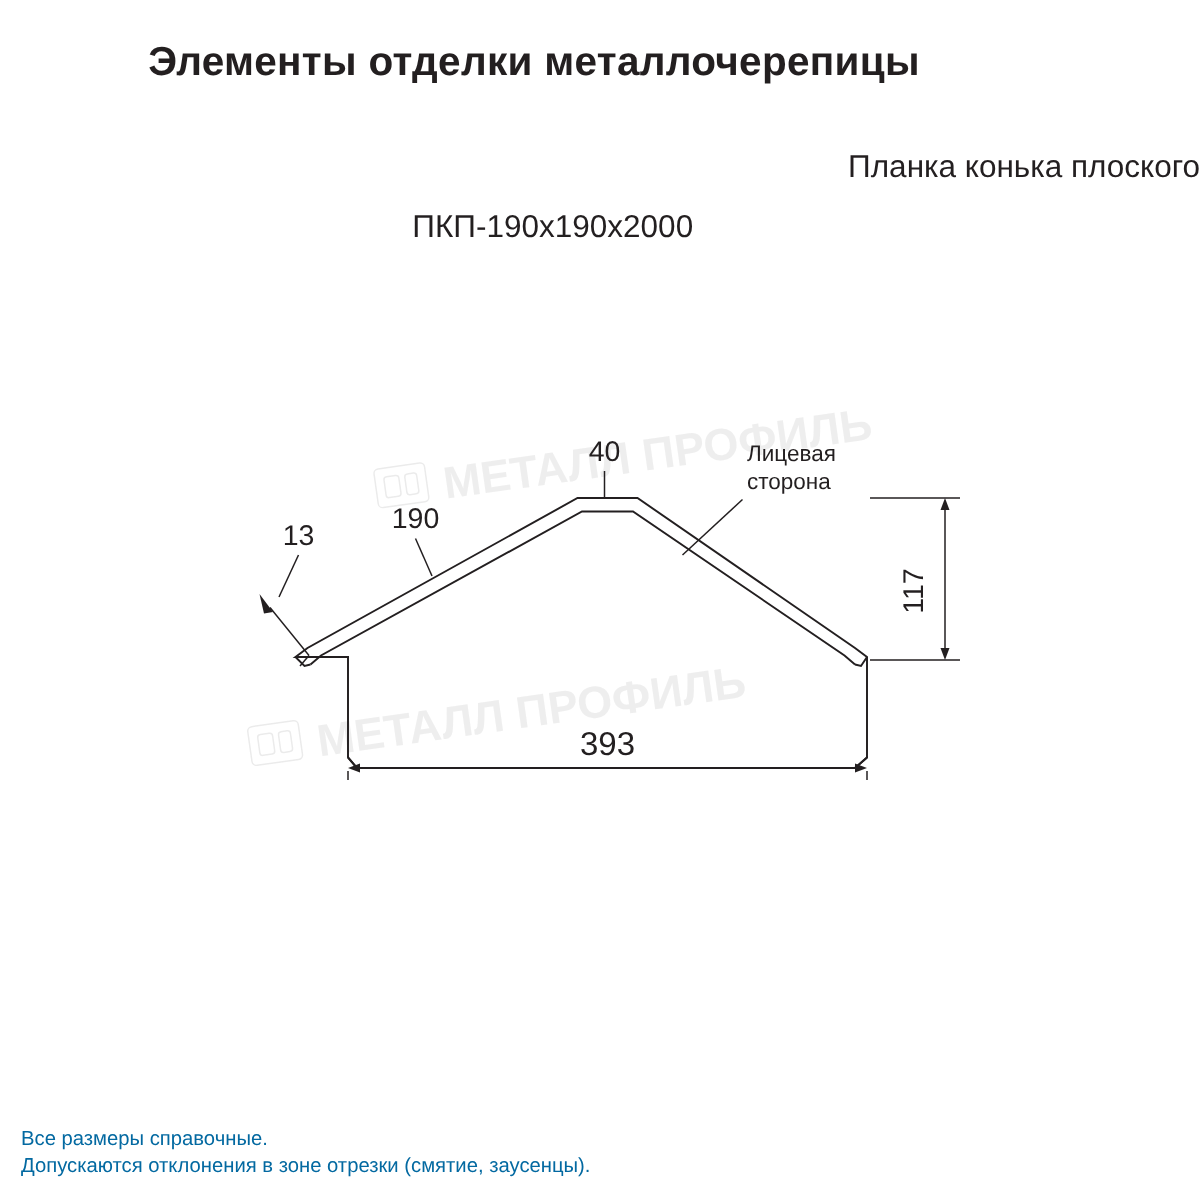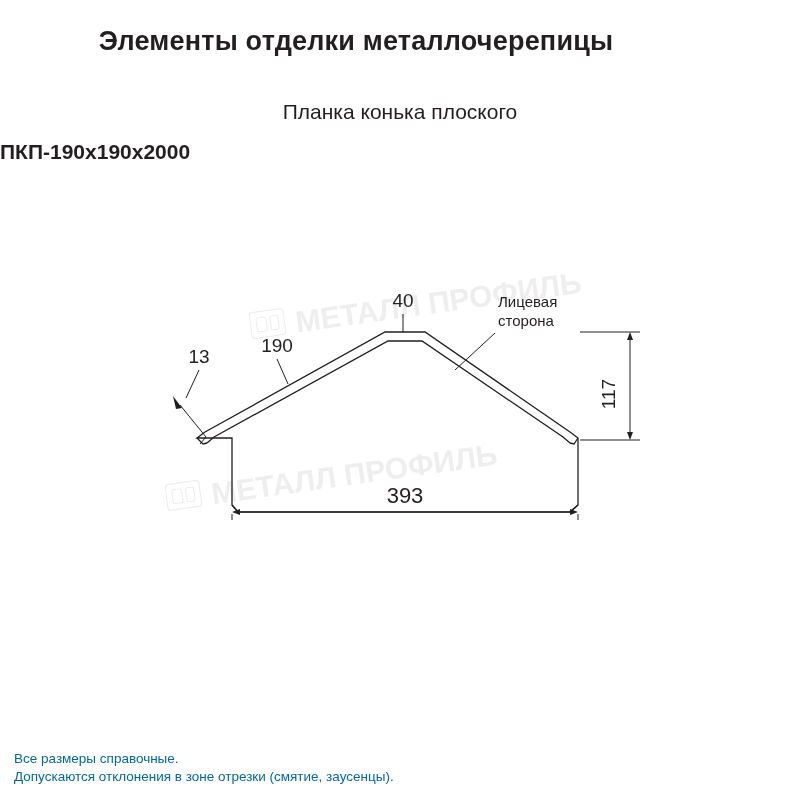--- a/index.html
+++ b/index.html
@@ -28,31 +28,32 @@
     font-size: 27px;
     font-weight: bold;
     letter-spacing: 0.2px;
     color: #231f20;
   }
   .subtitle {
     position: absolute;
     top: 100px;
     left: 0;
     width: 800px;
-    text-align: center;
+    text-align: right;
     font-size: 21px;
     color: #231f20;
   }
   .code {
     position: absolute;
     top: 140px;
     left: 0;
     width: 737px;
+    text-align: center;
     font-size: 21px;
-    font-weight: bold;
+    font-weight: normal;
     color: #231f20;
   }
   .drawing {
     position: absolute;
     top: 200px;
     left: 0;
     width: 800px;
     height: 420px;
   }
   .footer {

